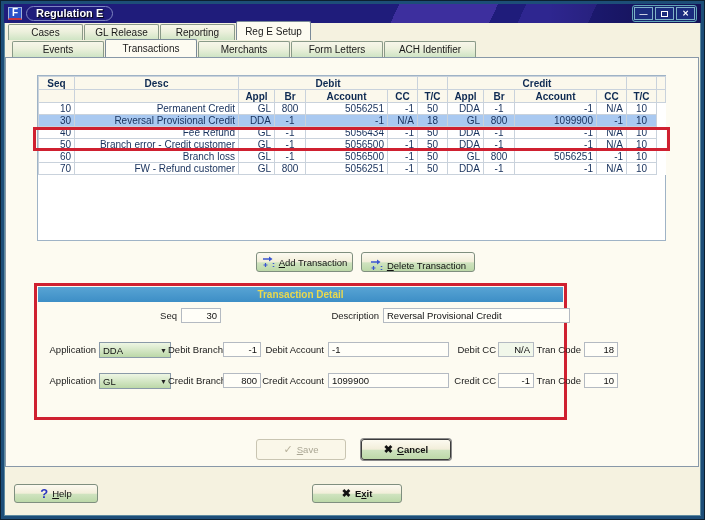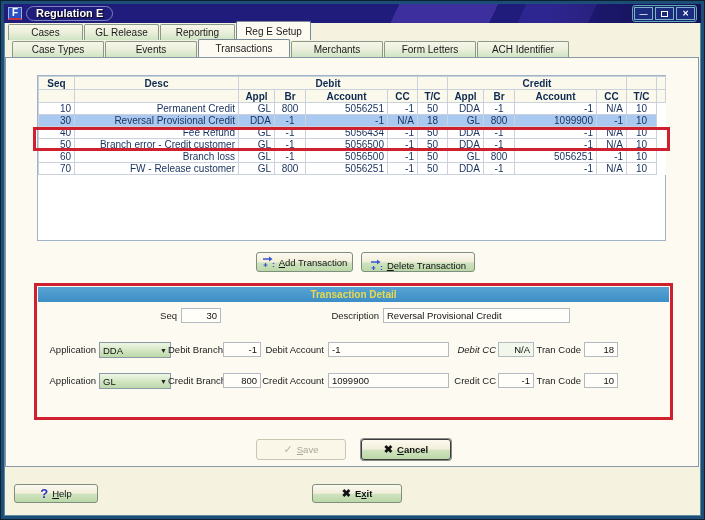--- a/index.html
+++ b/index.html
@@ -104,21 +104,21 @@
   .btn-cancel { left:355px; top:381px; width:90px;  height:21px;
                 border:1px solid #3c3c3c; box-shadow:0 0 0 1px #8a8a8a; font-weight:bold;}
   .btn-help   { left:14px;  top:427px; width:84px;  height:19px; }
   .btn-exit   { left:312px; top:427px; width:90px;  height:19px; font-weight:bold; }
   .x-icon { font-size:11px; font-weight:bold; color:#111; line-height:11px; }
   .check-icon { font-size:11px; color:#b8b29c; line-height:11px; }
   .q-icon { font-size:13px; font-weight:bold; color:#2a35c0; line-height:13px; }
 
   
   .detail-panel {
-    position:absolute; left:28px; top:225px; width:639px; height:137px;
+    position:absolute; left:28px; top:225px; width:533px; height:137px;
     border:3px solid #cf2030; background:#fdfbf1;
   }
   .detail-header {
     margin:1px; height:15px; background:linear-gradient(#58a4d4, #3d8ec6);
     color:#ead94e; font-weight:bold; font-size:10px; line-height:15px; text-align:center;
   }
   .dlabel {
     position:absolute; height:15px; line-height:15px; font-size:9.5px;
     text-align:right; color:#1a1a1a; white-space:nowrap;
   }
@@ -155,21 +155,20 @@
   </div>
 
   <div class="main-tabs">
     <div class="tab">Cases</div>
     <div class="tab">GL Release</div>
     <div class="tab">Reporting</div>
     <div class="tab active">Reg E Setup</div>
   </div>
 
   <div class="sub-tabs">
-    <div class="tab">Case Types</div>
     <div class="tab">Events</div>
     <div class="tab active">Transactions</div>
     <div class="tab">Merchants</div>
     <div class="tab">Form Letters</div>
     <div class="tab">ACH Identifier</div>
   </div>
 
   <div class="tab-page">
 
     <div class="table-wrap">
@@ -286,21 +285,21 @@
             <td class="ac">50</td>
             <td class="al">GL</td>
             <td class="ac">800</td>
             <td class="ar">5056251</td>
             <td class="ar">-1</td>
             <td class="ac">10</td>
             <td class="filler"></td>
           </tr>
           <tr>
             <td class="ar">70</td>
-            <td class="al">FW - Release customer</td>
+            <td class="al">FW - Refund customer</td>
             <td class="al">GL</td>
             <td class="ac">800</td>
             <td class="ar">5056251</td>
             <td class="ar">-1</td>
             <td class="ac">50</td>
             <td class="al">DDA</td>
             <td class="ac">-1</td>
             <td class="ar">-1</td>
             <td class="ar">N/A</td>
             <td class="ac">10</td>
@@ -341,21 +340,21 @@
 
       <div class="dlabel r2" style="left:11px; width:48px;">Application</div>
       <div class="dropdown r2" style="left:62px; width:72px;">
         <span>DDA</span>
         <span class="arrow">▼</span>
       </div>
       <div class="dlabel r2" style="left:131px; width:50px;">Debit Branch</div>
       <input class="dfield r2" style="left: 186px; width: 38px;" value="-1">
       <div class="dlabel r2" style="left:225px; width:62px;">Debit Account</div>
       <input class="dfield r2 ta-left" style="left: 291px; width: 121px;" value="-1">
-      <div class="dlabel r2" style="left:411px; width:48px;font-style:italic;">Debit CC</div>
+      <div class="dlabel r2" style="left:411px; width:48px;">Debit CC</div>
       <input class="dfield r2 tint" style="left: 461px; width: 36px;" value="N/A">
       <div class="dlabel r2" style="left:496px; width:48px;">Tran Code</div>
       <input class="dfield r2" style="left: 547px; width: 34px;" value="18">
 
       <div class="dlabel r3" style="left:11px; width:48px;">Application</div>
       <div class="dropdown r3" style="left:62px; width:72px;">
         <span>GL</span>
         <span class="arrow">▼</span>
       </div>
       <div class="dlabel r3" style="left:131px; width:50px;">Credit Branch</div>

